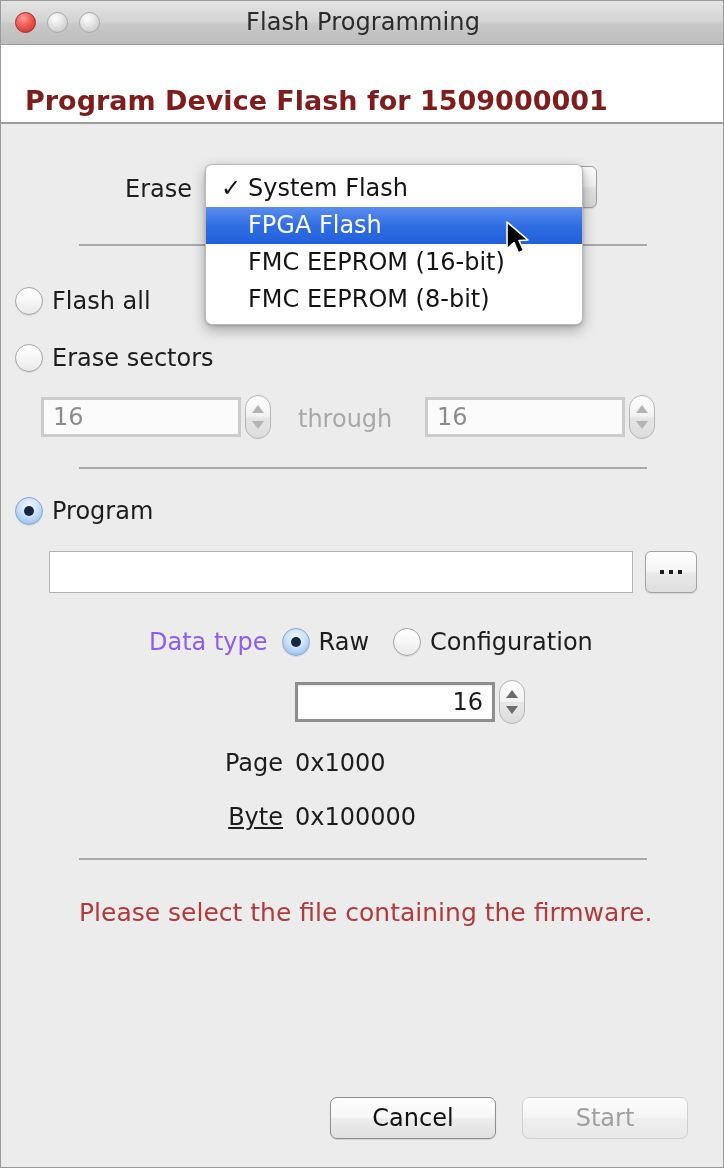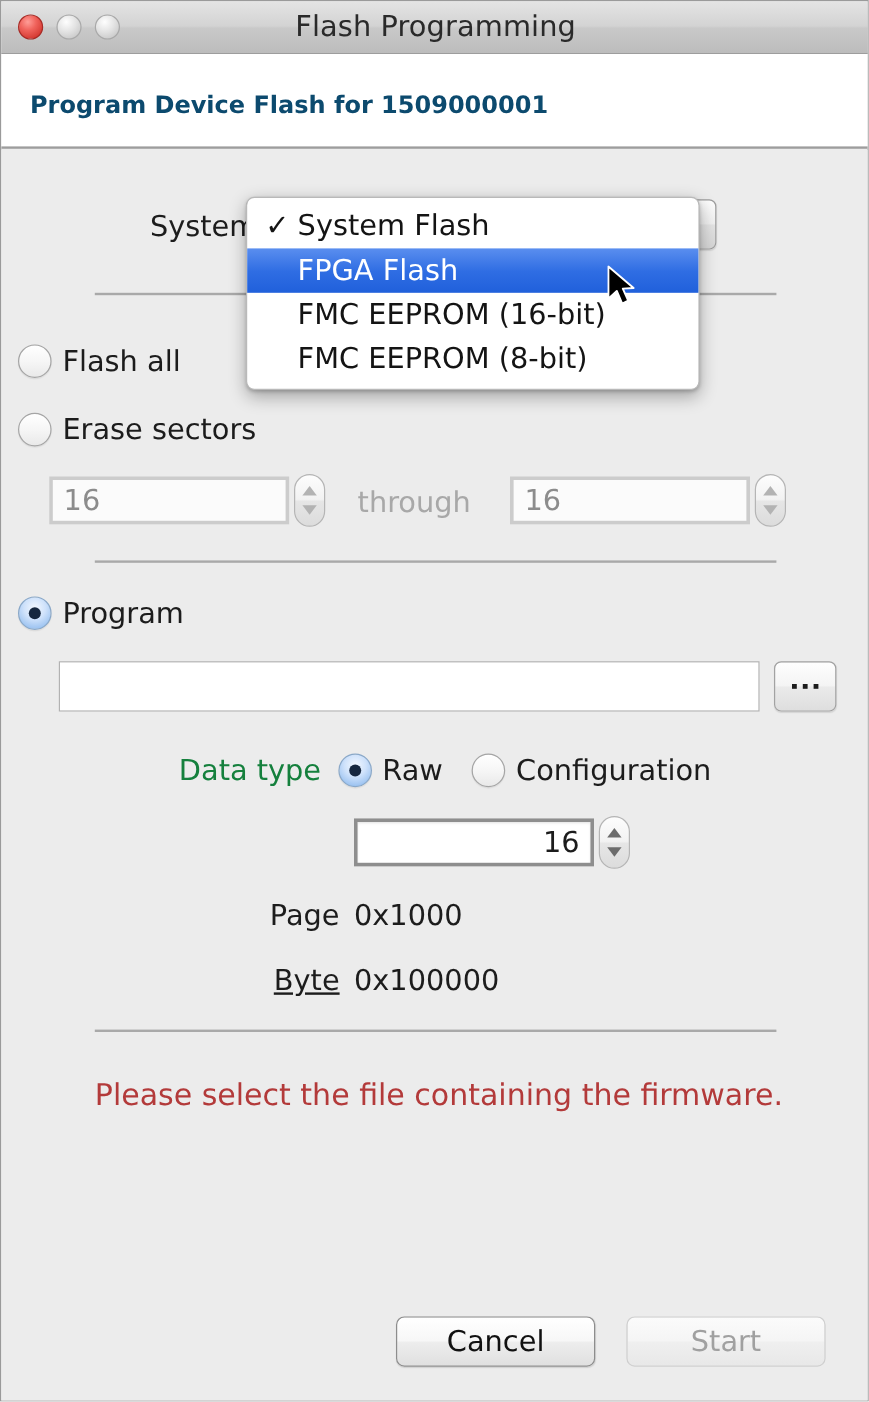--- a/index.html
+++ b/index.html
@@ -67,23 +67,23 @@
     position: absolute;
     left: 0; top: 44px;
     width: 724px;
     height: 79px;
     background: #ffffff;
     border-bottom: 2px solid #9d9d9d;
     box-sizing: border-box;
   }
   .header-title {
     position: absolute;
-    left: 24px; top: 30px;
-    font-size: 20px;
-    color: #0c4a6e;
+    left: 24px; top: 40px;
+    font-size: 27px;
+    color: #7f1d1d;
     font-weight: bold;
     white-space: nowrap;
   }
   .header-title .dev-id { font-weight: bold; }
 
   
   .body {
     position: absolute;
     left: 0; top: 124px;
     width: 724px;
@@ -292,21 +292,21 @@
     box-shadow: 0 1px 1px rgba(0,0,0,0.10);
   }
 
   
   .datatype-row {
     position: absolute;
     left: 148px; top: 627px;
     display: flex;
     align-items: center;
   }
-  .dt-label { font-size: 24px; color: #15803d; margin-right: 14px; }
+  .dt-label { font-size: 24px; color: #8b5cf6; margin-right: 14px; }
   .dt-opt { display: flex; align-items: center; margin-right: 24px; }
 
   
   .info-label {
     position: absolute;
     font-size: 24px;
     color: #1c1c1c;
     text-align: right;
     width: 170px;
   }
@@ -370,21 +370,21 @@
     <div class="title-text">Flash Programming</div>
   </div>
 
   <div class="header">
     <div class="header-title"><span>Program Device Flash for </span><span class="dev-id">1509000001</span></div>
   </div>
 
   <div class="body"></div>
 
   <div class="combo"></div>
-  <div class="target-label">System</div>
+  <div class="target-label">Erase</div>
 
   <div class="popup">
     <div class="popup-item">
       <span class="popup-check">✓</span>
       <span>System Flash</span>
     </div>
     <div class="popup-item selected">
       <span>FPGA Flash</span>
     </div>
     <div class="popup-item">

